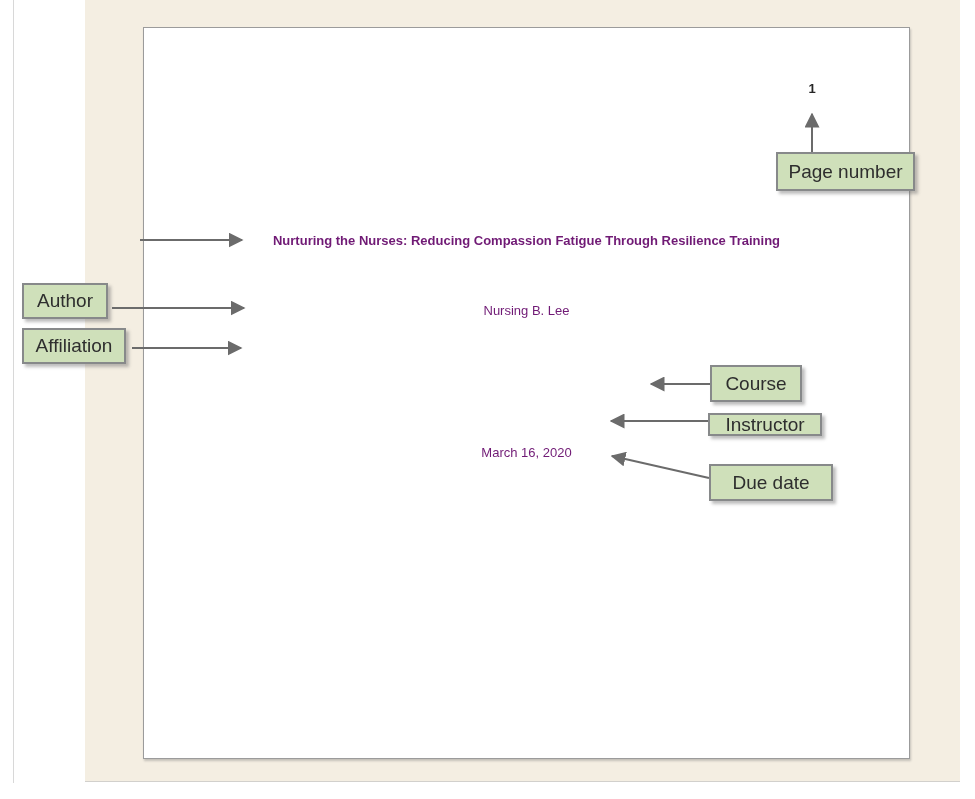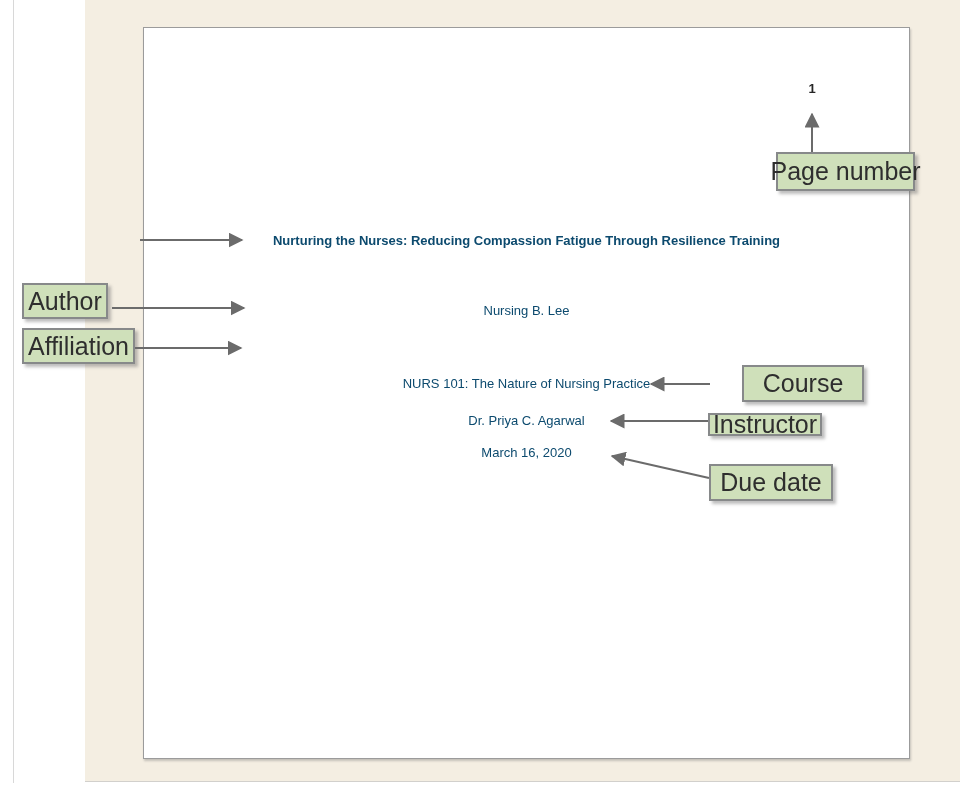--- a/index.html
+++ b/index.html
@@ -40,57 +40,55 @@
     font-size: 13px;
     font-weight: 600;
     color: #262626;
   }
   .doc-line {
     position: absolute;
     left: 0; width: 100%;
     text-align: center;
     font-size: 13px;
     line-height: 16px;
-    color: #0c4a6e;
+    color: #701a75;
     white-space: nowrap;
   }
   .doc-title { font-weight: bold; }
   .arrows {
     position: absolute;
     left: 0; top: 0;
     pointer-events: none;
   }
   .callout {
     position: absolute;
     display: flex;
     align-items: center;
     justify-content: center;
     background: #cfe0ba;
     border: 2px solid #87898a;
     box-shadow: 3px 3px 3px rgba(110,110,110,0.45);
-    font-size: 25px;
+    font-size: 19px;
     color: #2e2e2e;
     white-space: nowrap;
     box-sizing: border-box;
   }
 </style>
 </head>
 <body>
 
 <div class="canvas">
 
   <div class="left-rule"></div>
   <div class="beige-panel"></div>
 
   <div class="page">
     <div class="pagenum">1</div>
     <div class="doc-line doc-title" style="top:205px">Nurturing the Nurses: Reducing Compassion Fatigue Through Resilience Training</div>
     <div class="doc-line" style="top:275px">Nursing B. Lee</div>
-    <div class="doc-line" style="top:348px">NURS 101: The Nature of Nursing Practice</div>
-    <div class="doc-line" style="top:385px">Dr. Priya C. Agarwal</div>
     <div class="doc-line" style="top:417px">March 16, 2020</div>
   </div>
 
   <svg class="arrows" width="975" height="799" viewBox="0 0 975 799">
     <defs>
       <marker id="ah" viewBox="0 0 10 10" refX="9" refY="5" markerWidth="7.5" markerHeight="7.5" orient="auto" markerUnits="strokeWidth">
         <path d="M0,0 L10,5 L0,10 Z" fill="#6b6b6b"></path>
       </marker>
     </defs>
     <g stroke="#6b6b6b" stroke-width="2" fill="none">
@@ -99,18 +97,18 @@
       <line x1="132" y1="348" x2="241" y2="348" marker-end="url(#ah)"></line>
       <line x1="710" y1="384" x2="651" y2="384" marker-end="url(#ah)"></line>
       <line x1="708" y1="421" x2="611" y2="421" marker-end="url(#ah)"></line>
       <line x1="709" y1="478" x2="612" y2="456" marker-end="url(#ah)"></line>
       <line x1="812" y1="152" x2="812" y2="114" marker-end="url(#ah)"></line>
     </g>
   </svg>
 
   <div class="callout" style="left:776px;top:152px;width:139px;height:39px">Page number</div>
   <div class="callout" style="left:22px;top:283px;width:86px;height:36px">Author</div>
-  <div class="callout" style="left:22px;top:328px;width:113px;height:36px">Affiliation</div>
-  <div class="callout" style="left:742px;top:365px;width:122px;height:37px">Course</div>
+  <div class="callout" style="left:22px;top:328px;width:104px;height:36px">Affiliation</div>
+  <div class="callout" style="left:710px;top:365px;width:92px;height:37px">Course</div>
   <div class="callout" style="left:708px;top:413px;width:114px;height:23px">Instructor</div>
   <div class="callout" style="left:709px;top:464px;width:124px;height:37px">Due date</div>
 
 </div>
 
 </body></html>

